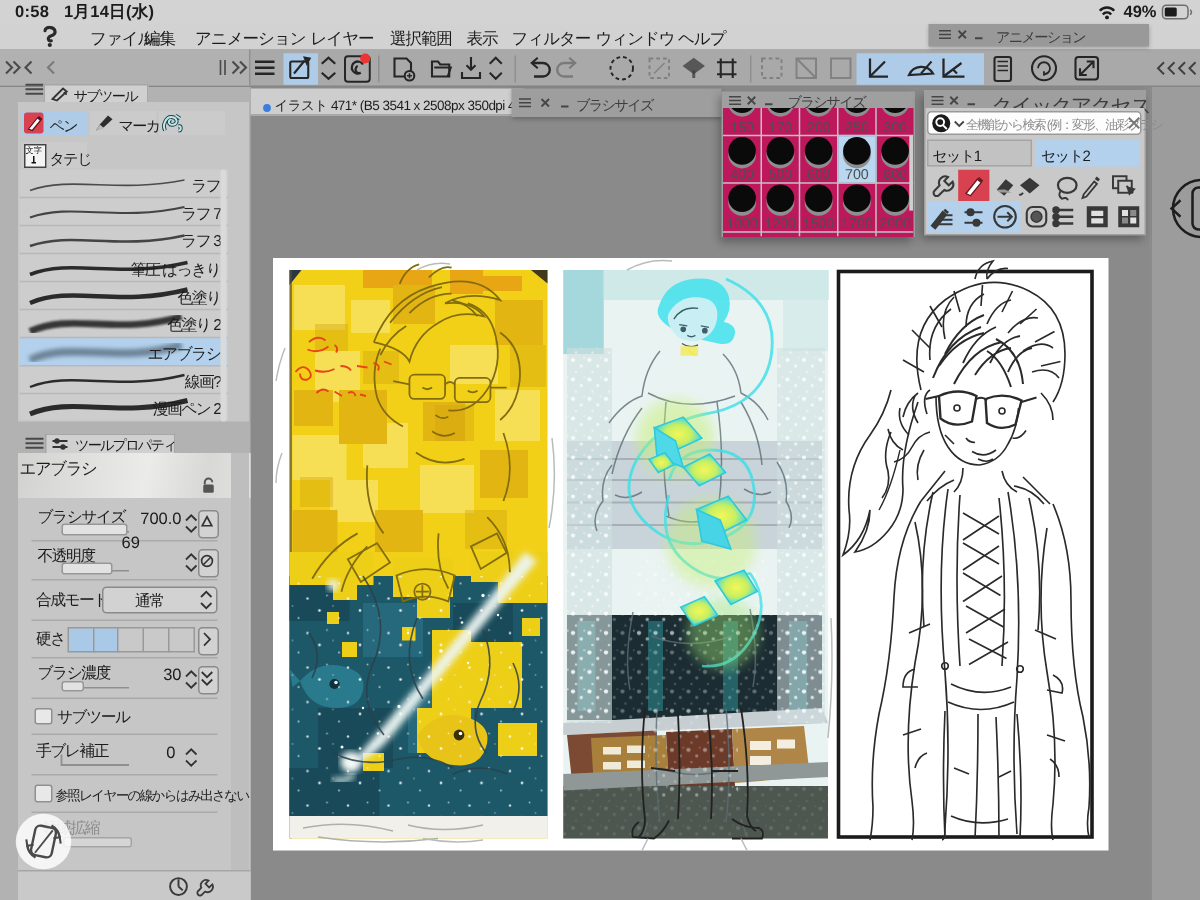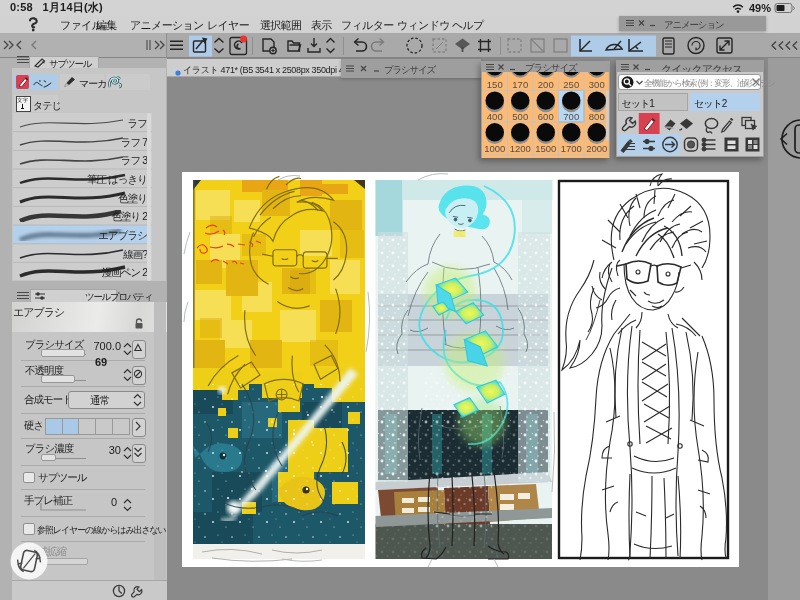--- a/index.html
+++ b/index.html
@@ -553,21 +553,21 @@
 <div id="toolprop">
  <svg class="abs" width="14" height="10" style="left:16px;top:291px;">
         <path d="M1 1.5 h12 M1 4.5 h12 M1 7.5 h12" stroke="#484848" stroke-width="1.2"></path>
       </svg>
  <div class="abs" style="left:30px;top:289px;width:85px;height:13px;background:#d0d0d0;border:1px solid #a6a6a6;border-bottom:none;"></div>
  <svg class="abs" width="13" height="10" style="left:34px;top:291px;">
         <path d="M1 3 h10 M1 7 h10" stroke="#333" stroke-width="1.2"></path>
         <circle cx="4" cy="3" r="1.8" fill="#333"></circle>
         <circle cx="8" cy="7" r="1.8" fill="#333"></circle>
       </svg>
- <div class="abs t" style="left:50px;top:291px;font-size:9.5px;letter-spacing:-1.3px;margin-left:35px;">ツールプロパティ</div>
+ <div class="abs t" style="left:50px;top:291px;font-size:9.5px;letter-spacing:-1.3px;">ツールプロパティ</div>
  <div class="abs" style="left:12px;top:302px;width:155px;height:298px;background:#c6c6c6;"></div>
 
  <div class="abs" style="left:12px;top:302px;width:155px;height:30px;background:linear-gradient(100deg,#d2d2d0 0%,#e0e0de 30%,#ebebe9 55%,#d8d8d6 80%,#e2e2e0 100%);"></div>
  <div class="abs t" style="left:13px;top:305px;font-size:11px;letter-spacing:-1px;">エアブラシ</div>
  <svg class="abs" width="12" height="12" style="left:133px;top:318px;">
         <path d="M3.5 5 v-1.5 a2.5 2.5 0 0 1 5 0" fill="none" stroke="#555" stroke-width="1.3"></path>
         <rect x="2.5" y="5" width="7" height="5.5" rx="1" fill="#555"></rect>
       </svg>
  <div class="abs" style="left:154px;top:302px;width:12px;height:278px;background:#bebebe;"></div>
  <div id="proprows">
@@ -580,21 +580,21 @@
         </svg>
   <div class="abs" style="left:131.5px;top:340px;width:12px;height:16.5px;background:#d2d2d2;border:1px solid #8a8a8a;border-radius:3px;"></div>
   <svg class="abs" width="12" height="16" style="left:132px;top:340px;">
           <path d="M6 4.5 l3.2 6 h-6.4 z" fill="none" stroke="#333" stroke-width="1.1"></path>
         </svg>
   <div class="abs" style="left:21px;top:360px;width:124px;height:1px;background:#aaa;"></div>
 
   <div class="abs t" style="left:25px;top:364px;font-size:10.5px;letter-spacing:-1px;">不透明度</div>
   <div class="abs" style="left:40.8px;top:380.2px;width:45.6px;height:1px;background:#8f8f8f;"></div>
   <div class="abs" style="left:40.8px;top:375.4px;width:32px;height:5.4px;background:#e2e2e2;border:1px solid #979797;border-radius:2px;"></div>
-  <div class="abs t" style="left:81px;top:356px;width:40px;font-size:11px;text-align:center;font-weight:bold;">69</div>
+  <div class="abs t" style="left:81px;top:356px;width:40px;font-size:11px;text-align:left;">69</div>
   <svg class="abs" width="9" height="14" style="left:122.5px;top:368px;">
           <path d="M1 5 l3.5 -3.5 L8 5 M1 9 l3.5 3.5 L8 9" fill="none" stroke="#333" stroke-width="1.2"></path>
         </svg>
   <div class="abs" style="left:131.5px;top:366px;width:12px;height:16.5px;background:#d2d2d2;border:1px solid #8a8a8a;border-radius:3px;"></div>
   <svg class="abs" width="12" height="16" style="left:132px;top:366px;">
           <circle cx="6" cy="8" r="3.6" fill="none" stroke="#333" stroke-width="1.1"></circle>
           <path d="M3.5 10.5 l5 -5" stroke="#333" stroke-width="1.1"></path>
         </svg>
   <div class="abs" style="left:21px;top:386px;width:124px;height:1px;background:#aaa;"></div>
 
@@ -690,21 +690,21 @@
 </svg>
 <div class="abs" style="left:384px;top:64px;font-size:9.5px;letter-spacing:-1.2px;color:#3d3d3d;">ブラシサイズ</div>
 
 <div class="abs" style="left:480.5px;top:60.7px;width:129.5px;height:97.8px;background:#9f9f9f;box-shadow:-2px 3px 6px rgba(0,0,0,.32);"></div>
 <svg class="abs" width="40" height="12" style="left:484px;top:61px;">
  <path d="M2 3.5 h8 M2 6 h8 M2 8.5 h8" stroke="#454545" stroke-width="1.1" fill="none"></path>
  <path d="M14.5 3.5 l5 5 M19.5 3.5 l-5 5" stroke="#454545" stroke-width="1.2" fill="none"></path>
  <path d="M26 8.5 h5" stroke="#454545" stroke-width="1.2" fill="none"></path>
 </svg>
 <div class="abs" style="left:525px;top:62.2px;font-size:9.5px;letter-spacing:-1.1px;color:#3d3d3d;">ブラシサイズ</div>
-<div class="abs" id="bsgrid" style="left:481.5px;top:72px;width:127.5px;height:85.5px;background:#fdba74;overflow:hidden;">
+<div class="abs" id="bsgrid" style="left:481.5px;top:72px;width:127.5px;height:85.5px;background:#be185d;overflow:hidden;">
 <svg width="127.5" height="85.5">
  <rect x="76.5" y="18.4" width="25.5" height="31.6" fill="#b9d7f0" stroke="#79a9d6" stroke-width="1"></rect>
  <g stroke="#c2c2c2" stroke-width="1" fill="none">
   <path d="M25.5 0 v85.5 M51 0 v85.5 M76.5 0 v85.5 M102 0 v85.5"></path>
   <path d="M0 18.4 h127.5 M0 50 h127.5 M0 82.6 h127.5"></path>
  </g>
  <g>
   <circle cx="12.75" cy="-3.5" r="9.3" fill="#8e8e8e"></circle>
             <circle cx="12.75" cy="-5.8" r="9.2" fill="#0a0a0a"></circle>
   <circle cx="38.25" cy="-3.5" r="9.3" fill="#8e8e8e"></circle>
@@ -756,21 +756,21 @@
  <rect x="124.2" y="18.4" width="2.6" height="50" fill="#cfcfcf"></rect>
 </svg>
 </div>
 
 <div class="abs" style="left:616px;top:60.3px;width:147.5px;height:96.7px;background:#9f9f9f;box-shadow:-2px 3px 6px rgba(0,0,0,.32);"></div>
 <svg class="abs" width="40" height="12" style="left:619px;top:60.5px;">
  <path d="M2 3.5 h8 M2 6 h8 M2 8.5 h8" stroke="#454545" stroke-width="1.1" fill="none"></path>
  <path d="M14.5 3.5 l5 5 M19.5 3.5 l-5 5" stroke="#454545" stroke-width="1.2" fill="none"></path>
  <path d="M26 8.5 h5" stroke="#454545" stroke-width="1.2" fill="none"></path>
 </svg>
-<div class="abs" style="left:661px;top:61.8px;font-size:11px;letter-spacing:-1.1px;color:#3d3d3d;">クイックアクセス</div>
+<div class="abs" style="left:661px;top:61.8px;font-size:14px;letter-spacing:-1.1px;color:#3d3d3d;">クイックアクセス</div>
 <div class="abs" style="left:617px;top:72px;width:145.5px;height:84px;background:#c9c9c9;"></div>
 
 <div class="abs" style="left:618.2px;top:74.1px;width:143px;height:15.5px;background:#fdfdfd;border:1px solid #9a9a9a;border-radius:3px;box-sizing:border-box;"></div>
 <svg class="abs" width="26" height="15" style="left:620px;top:74.5px;">
  <circle cx="7.5" cy="7.2" r="6" fill="#1a1a1a"></circle>
  <circle cx="6.8" cy="6.4" r="2.6" fill="none" stroke="#fff" stroke-width="1.3"></circle>
  <path d="M8.6 8.4 l2.6 2.6" stroke="#fff" stroke-width="1.3"></path>
  <path d="M16.5 6 l3 3 l3 -3" fill="none" stroke="#444" stroke-width="1.2"></path>
 </svg>
 <div class="abs" style="left:644px;top:77.5px;font-size:8.5px;letter-spacing:-1.05px;color:#8c8c8c;white-space:nowrap;">全機能から検索 (例：変形、油彩ブラシ</div>

